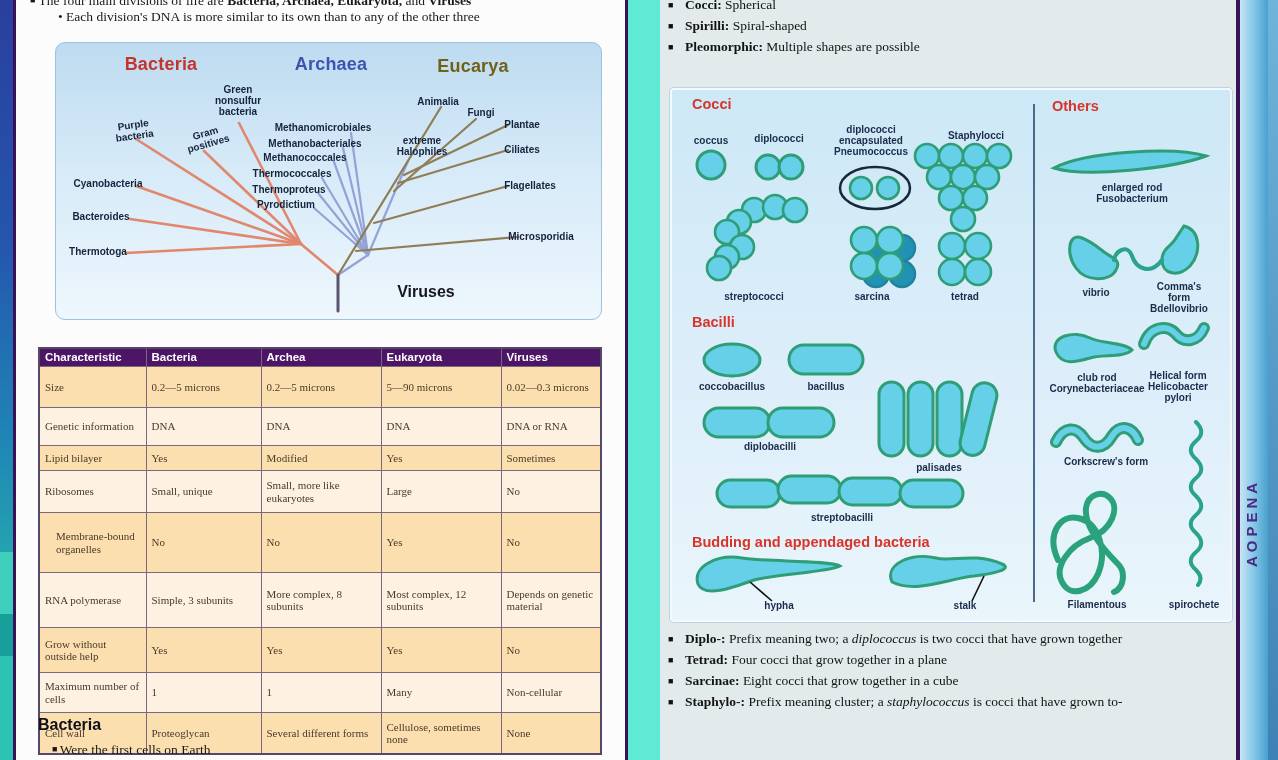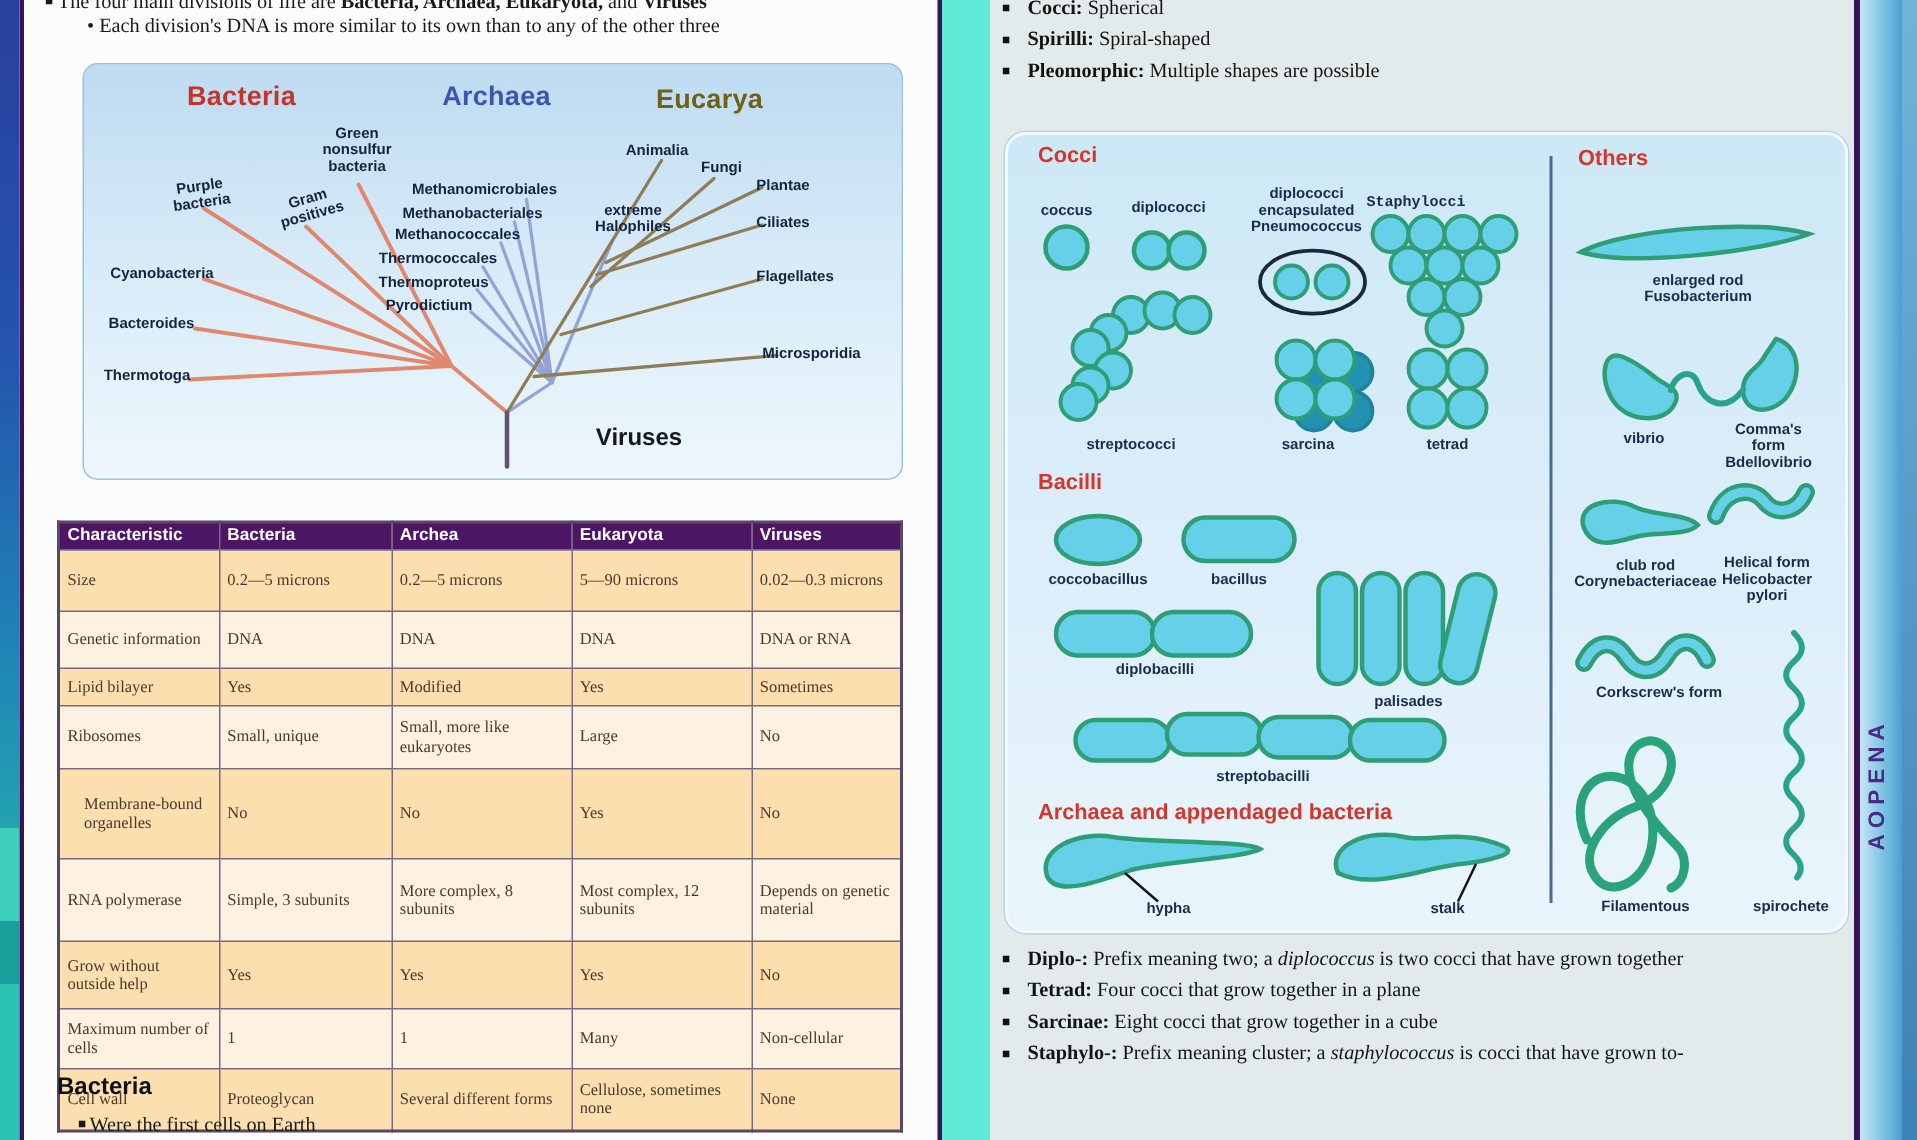--- a/index.html
+++ b/index.html
@@ -41,21 +41,21 @@
   
   #cmp-table{position:absolute;left:38px;top:347px;width:562px;border-collapse:collapse;
     table-layout:fixed;border:2px solid #584868;}
   #cmp-table th,#cmp-table td{border:1px solid #7a6880;padding:2px 5px;
     font-size:11px;color:#4a3a2c;vertical-align:middle;line-height:1.15;}
   #cmp-table th{background:#4d1566;color:#fff;font-family:"Liberation Sans",sans-serif;
     font-size:11.5px;text-align:left;font-weight:bold;}
   #cmp-table tbody tr:nth-child(odd) td{background:#fbdfae;}
   #cmp-table tbody tr:nth-child(even) td{background:#fdf1e1;}
   
-  #diagram{left:670px;top:88px;width:562px;height:534px;border-radius:14px;
+  #diagram{left:670px;top:88px;width:562px;height:534px;border-radius:4px;
     background:linear-gradient(180deg,#cde8f6 0%,#ddeefa 55%,#e9f5fb 100%);
     border:2px solid #f3f9fc;box-shadow:0 0 0 1px #b8d4e6;box-sizing:border-box;}
   .diag-title{position:absolute;font-family:"Liberation Sans",sans-serif;font-weight:bold;
     font-size:14.5px;color:#d8342a;white-space:nowrap;}
   .diag-label{position:absolute;transform:translate(-50%,-50%);
     font-family:"Liberation Sans",sans-serif;font-weight:bold;font-size:10px;
     color:#1b2b4a;text-align:center;line-height:1.12;white-space:pre-line;}
   .cell{fill:#66d0e9;stroke:#2f9e77;stroke-width:3;}
   .cell2{fill:#66d0e9;stroke:#2f9e77;stroke-width:2.6;}
   .cellDark{fill:#2292b4;stroke:#20829c;stroke-width:2.5;}
@@ -249,21 +249,21 @@
 
   <div class="abs" id="top-bullets" style="left:668px;top:-3px;width:560px;">
       <div class="blt"><b>Cocci:</b><span> Spherical</span></div>
       <div class="blt"><b>Spirilli:</b><span> Spiral-shaped</span></div>
       <div class="blt"><b>Pleomorphic:</b><span> Multiple shapes are possible</span></div>
     </div>
 
   <div class="abs" id="diagram">
     <div class="diag-title" style="left:20px;top:6px;">Cocci</div>
     <div class="diag-title" style="left:20px;top:224px;">Bacilli</div>
-    <div class="diag-title" style="left:20px;top:444px;">Archaea and appendaged bacteria</div>
+    <div class="diag-title" style="left:20px;top:444px;">Budding and appendaged bacteria</div>
     <div class="diag-title" style="left:380px;top:8px;">Others</div>
 
     <svg width="558" height="530" style="position:absolute;left:0;top:0;">
 
       <line x1="362" y1="14" x2="362" y2="512" stroke="#4a6a8a" stroke-width="2"></line>
 
       <g>
         <circle class="cell" cx="39" cy="75" r="14"></circle>
       </g>
       <g>
@@ -359,21 +359,21 @@
       </g>
       <path class="wire6" d="M386,470 C374,444 388,424 406,428 C426,432 436,460 426,484 C418,502 398,508 390,492 C382,478 396,456 418,448 C440,440 448,418 438,408 C430,400 416,404 414,418 C412,436 430,458 446,474 C454,482 452,498 442,502"></path>
       <path class="wire" d="M524,332 c7,7 7,13 0,19 c-7,6 -7,12 0,18 c7,7 7,13 0,19 c-7,6 -7,12 0,18 c7,7 7,13 0,19 c-7,6 -7,12 0,18 c7,7 7,13 0,19 c-7,6 -7,12 0,18 c5,5 6,10 2,15"></path>
     </svg>
     <div id="diag-labels">
         <div class="diag-label" style="left: 39px; top: 51px;">coccus</div>
         <div class="diag-label" style="left: 107px; top: 49px;">diplococci</div>
         <div class="diag-label" style="left: 199px; top: 51px;">diplococci
 encapsulated
 Pneumococcus</div>
-        <div class="diag-label" style="left: 272px; top: 46px; font-family: Liberation Mono, monospace;">Staphylocci</div>
+        <div class="diag-label" style="left: 304px; top: 46px;">Staphylocci</div>
         <div class="diag-label" style="left: 82px; top: 207px; text-align: right;">streptococci</div>
         <div class="diag-label" style="left: 200px; top: 207px;">sarcina</div>
         <div class="diag-label" style="left: 293px; top: 207px;">tetrad</div>
         <div class="diag-label" style="left: 60px; top: 297px;">coccobacillus</div>
         <div class="diag-label" style="left: 154px; top: 297px;">bacillus</div>
         <div class="diag-label" style="left: 98px; top: 357px;">diplobacilli</div>
         <div class="diag-label" style="left: 267px; top: 378px;">palisades</div>
         <div class="diag-label" style="left: 170px; top: 428px;">streptobacilli</div>
         <div class="diag-label" style="left: 107px; top: 516px;">hypha</div>
         <div class="diag-label" style="left: 293px; top: 516px;">stalk</div>

